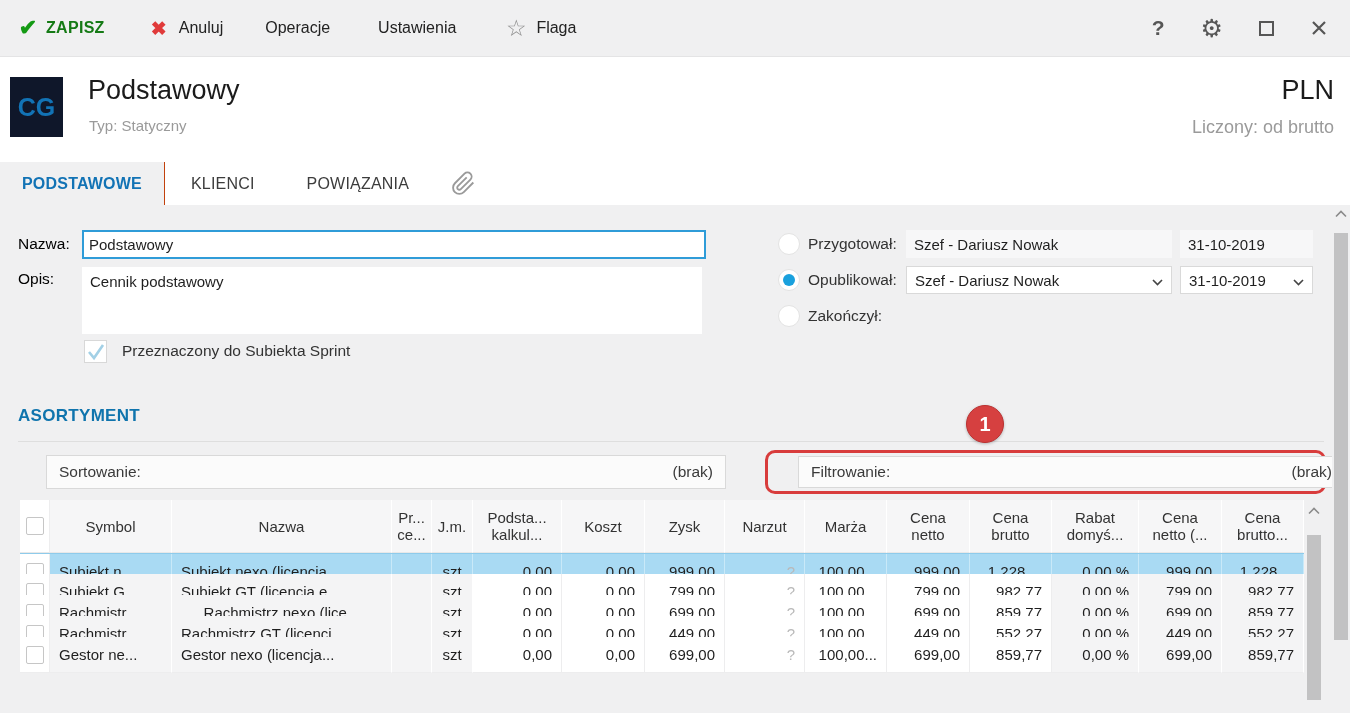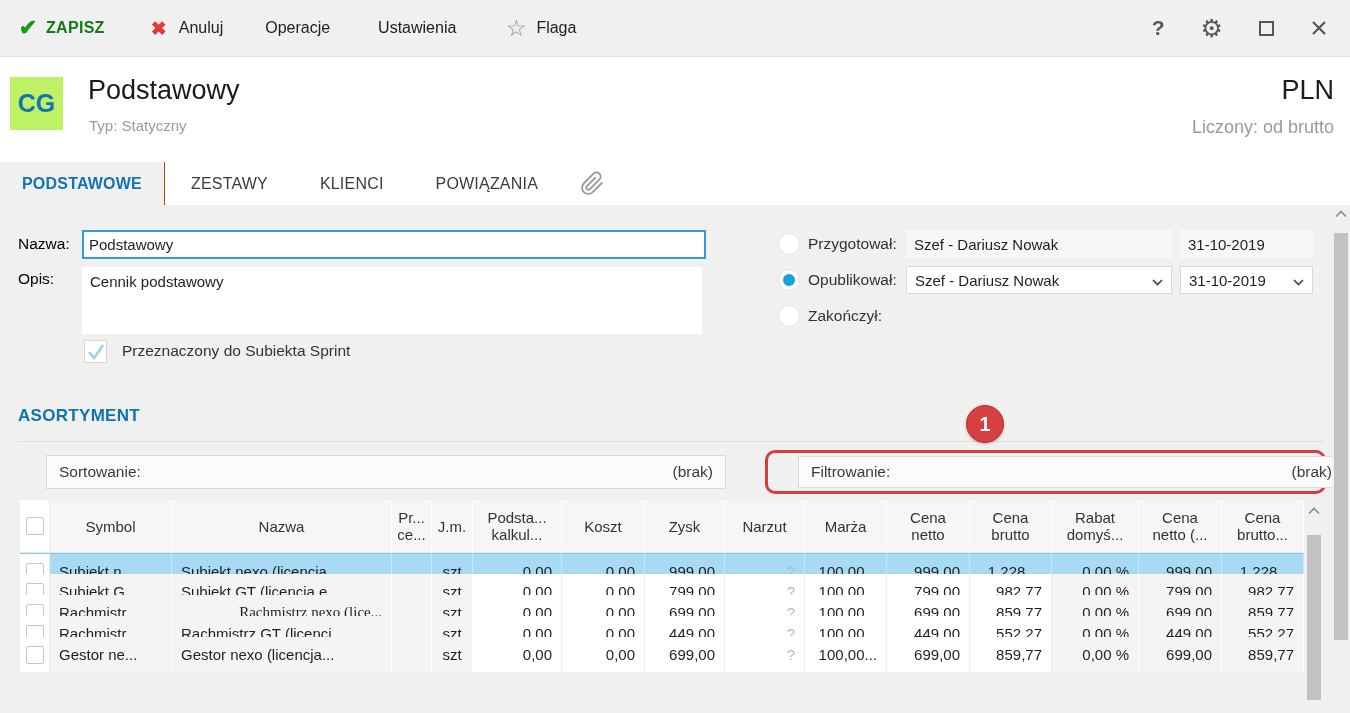--- a/index.html
+++ b/index.html
@@ -20,22 +20,22 @@
   .menu-label { margin-right:48px; }
   .flag-star { color:#8f8f8f; font-size:23px; margin-right:8px; }
   .tb-right { margin-left:auto; display:flex; align-items:center; gap:36px; }
   .help-q { font-size:21px; font-weight:bold; color:#565656; }
   .gear { font-size:25px; color:#565656; line-height:1; }
   .maxbox { width:15px; height:15px; border:2px solid #565656; display:inline-block; }
   .closex { width:18px; height:18px; }
 
   
   .doc-header { position:absolute; top:57px; left:0; width:100%; height:105px; background:#fff; }
-  .avatar { position:absolute; left:10px; top:20px; width:53px; height:53px;
-            background:#bef264; color:#1273b5; font-size:25px; font-weight:bold;
+  .avatar { position:absolute; left:10px; top:20px; width:53px; height:60px;
+            background:#0f172a; color:#1273b5; font-size:25px; font-weight:bold;
             display:flex; align-items:center; justify-content:center; }
   .doc-title { position:absolute; left:88px; top:18px; font-size:27px; color:#1b1b1b; }
   .doc-sub { position:absolute; left:89px; top:60px; font-size:15px; color:#9a9a9a; }
   .doc-cur { position:absolute; right:16px; top:18px; font-size:27px; color:#1b1b1b; text-align:right; }
   .doc-cur-note { position:absolute; right:16px; top:60px; font-size:18px; color:#9a9a9a; text-align:right; }
 
   
   .tabstrip { position:absolute; top:162px; left:0; width:100%; height:43px;
               background:#fff; display:flex; align-items:stretch; }
   .tab { display:flex; align-items:center; padding:0 26px; font-size:16px;
@@ -145,21 +145,20 @@
     <div class="avatar">CG</div>
     <div class="doc-title">Podstawowy</div>
     <div class="doc-sub">Typ: Statyczny</div>
     <div class="doc-cur">PLN</div>
     <div class="doc-cur-note">Liczony: od brutto</div>
   </div>
 
   <div class="tabstrip">
     <div style="display:flex">
         <div class="tab active">PODSTAWOWE</div>
-        <div class="tab">ZESTAWY</div>
         <div class="tab">KLIENCI</div>
         <div class="tab">POWIĄZANIA</div>
       </div>
     <span class="clip">
       <svg width="25" height="25" viewBox="0 0 24 24" fill="none" stroke="#9a9a9a" stroke-width="1.8">
         <path d="M21.44 11.05l-9.19 9.19a6 6 0 0 1-8.49-8.49l9.19-9.19a4 4 0 0 1 5.66 5.66l-9.2 9.19a2 2 0 0 1-2.83-2.83l8.49-8.48"></path>
       </svg>
     </span>
   </div>
 
@@ -294,21 +293,21 @@
             <div class="td" style="width: 82px; text-align: right;">982,77</div>
             <div class="td ro" style="width: 87px; text-align: right;">0,00 %</div>
             <div class="td ro" style="width: 83px; text-align: right;">799,00</div>
             <div class="td ro" style="width: 82px; text-align: right;">982,77</div>
           </div>
           <div class="tr">
             <div class="td cbcell" style="width: 30px;">
               <span class="gcheckbox"></span>
             </div>
             <div class="td ro" style="width: 122px; text-align: left;">Rachmistr...</div>
-            <div class="td ro" style="width: 220px; text-align: right; font-family: Liberation Serif, serif;">Rachmistrz nexo (lice...</div>
+            <div class="td ro" style="width: 220px; text-align: center;">Rachmistrz nexo (lice...</div>
             <div class="td ro" style="width: 40px; text-align: left;"></div>
             <div class="td ro" style="width: 41px; text-align: center;">szt</div>
             <div class="td" style="width: 89px; text-align: right;">0,00</div>
             <div class="td" style="width: 83px; text-align: right;">0,00</div>
             <div class="td" style="width: 80px; text-align: right;">699,00</div>
             <div class="td muted" style="width: 80px; text-align: right;">?</div>
             <div class="td" style="width: 82px; text-align: right;">100,00...</div>
             <div class="td" style="width: 83px; text-align: right;">699,00</div>
             <div class="td" style="width: 82px; text-align: right;">859,77</div>
             <div class="td ro" style="width: 87px; text-align: right;">0,00 %</div>

